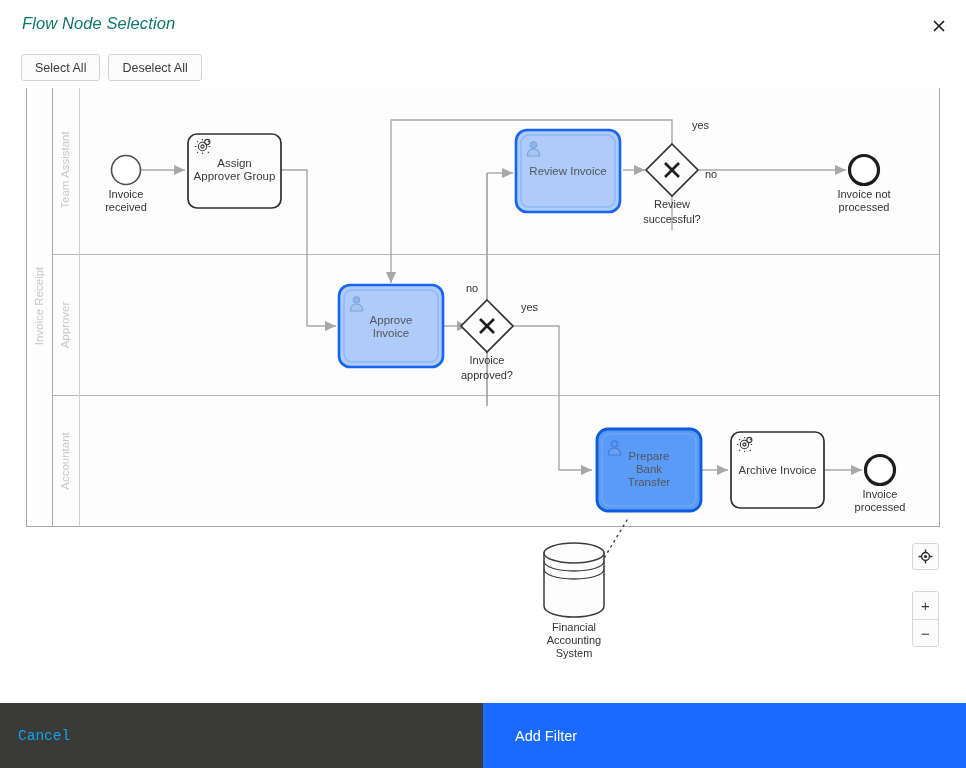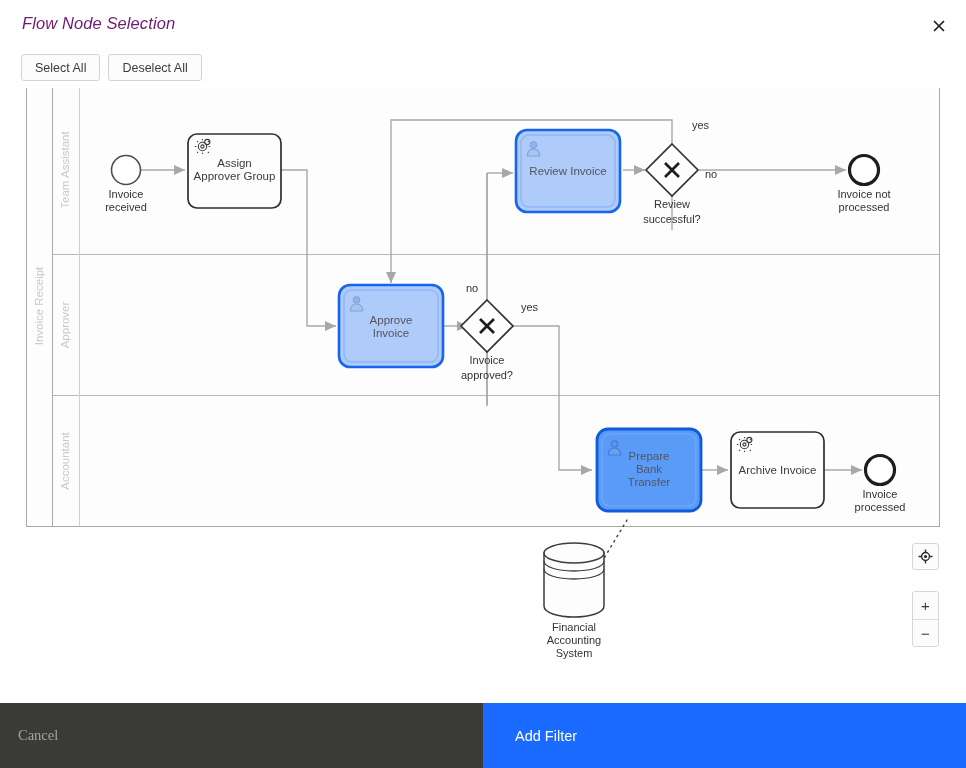--- a/index.html
+++ b/index.html
@@ -16,21 +16,21 @@
     width: 966px; height: 768px;
     background: #ffffff;
   }
 
   
   #dialog-title {
     position: absolute;
     left: 22px; top: 14px;
     font-size: 16.5px;
     font-style: italic;
-    color: #701a75;
+    color: #0f766e;
     letter-spacing: 0.1px;
   }
   #close-btn {
     position: absolute;
     right: 13px; top: 12px;
     width: 28px; height: 28px;
     display: flex; align-items: center; justify-content: center;
     cursor: pointer;
     color: #1f1f1f;
     font-size: 16px;
@@ -104,27 +104,27 @@
   
   #footer {
     position: absolute;
     left: 0; top: 703px;
     width: 966px; height: 65px;
     display: flex;
   }
   #cancel-button {
     width: 483px; height: 65px;
     background: #3a3a38;
-    color: #a3a3a3;
+    color: #0ea5e9;
     font-size: 14.5px;
     display: flex; align-items: center;
     padding-left: 18px;
     cursor: pointer;
     border: none;
-    font-family: Liberation Serif, serif;
+    font-family: Liberation Mono, monospace;
     text-align: left;
   }
   #addfilter-button {
     width: 483px; height: 65px;
     background: #1a6aff;
     color: #ffffff;
     font-size: 14.5px;
     display: flex; align-items: center;
     padding-left: 32px;
     cursor: pointer;

